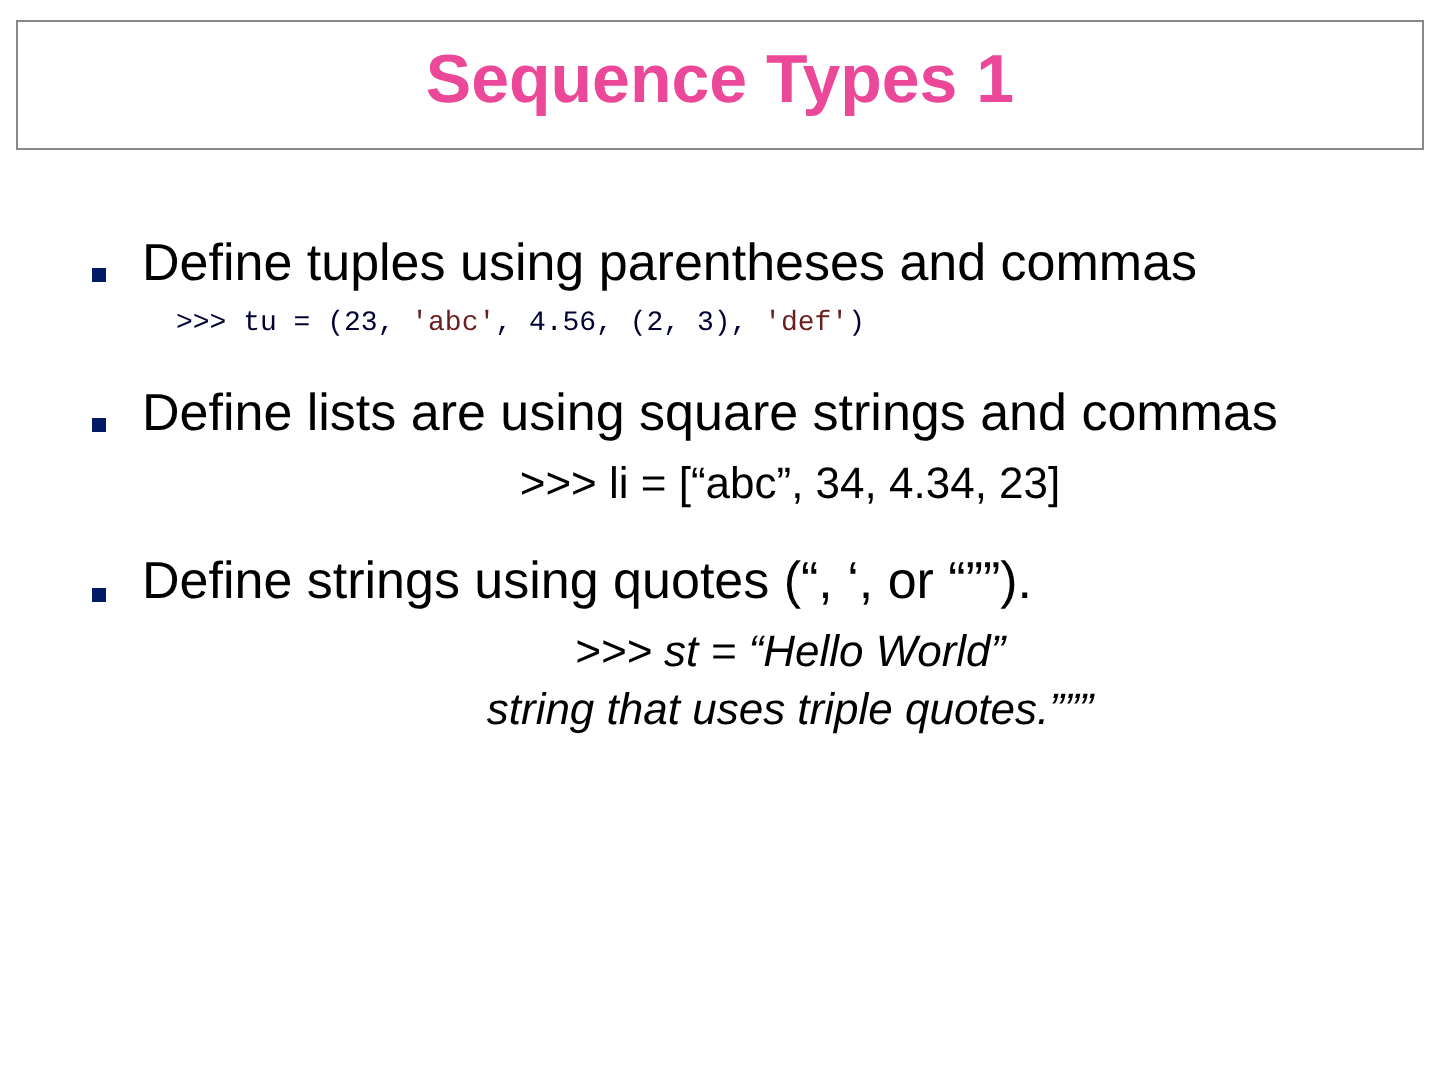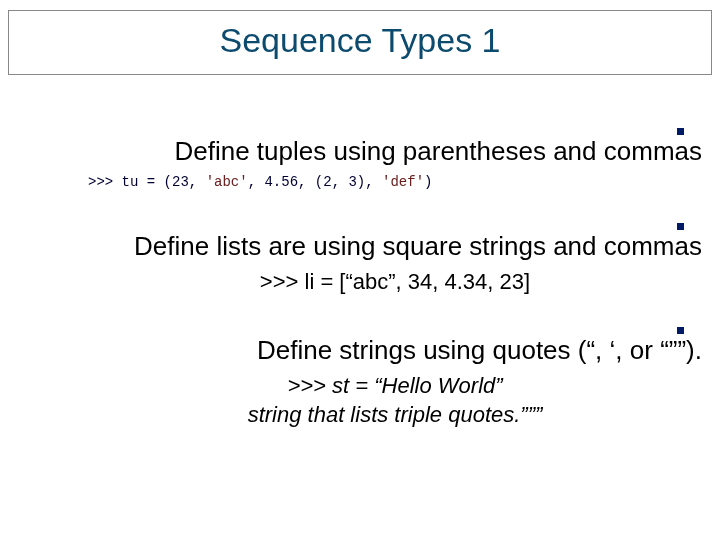--- a/index.html
+++ b/index.html
@@ -15,31 +15,30 @@
       padding: 10px 8px 0 8px;
     }
     .title-box {
       border: 1px solid #888888;
       padding: 10px 0 14px 0;
       text-align: center;
       margin-bottom: 40px;
     }
     .title {
       font-size: 34px;
-      font-weight: normal;
-      color: #0c4a6e;
+      font-weight: bold;
+      color: #ec4899;
     }
     .content {
       padding: 0 10px;
     }
     .bullet-item {
       display: flex;
-      align-items: flex-end;
+      align-items: center;
       margin-bottom: 4px;
-      flex-direction: column;
     }
     .bullet {
       width: 7px;
       height: 7px;
       background: #001a66;
       margin-top: 13px;
       margin-left: 28px;
       margin-right: 18px;
       flex-shrink: 0;
     }
@@ -96,16 +95,16 @@
   <div class="sub-block">
     <div class="sub-line">&gt;&gt;&gt; li = [“abc”, 34, 4.34, 23]</div>
   </div>
 
   <div class="bullet-item">
     <div class="bullet"></div>
     <div class="bullet-text">Define strings using quotes (“, ‘, or “””).</div>
   </div>
   <div class="sub-block gap-small">
     <div class="sub-line">&gt;&gt;&gt; st = “Hello World”</div>
-    <div class="sub-line">string that lists triple quotes.”””</div>
+    <div class="sub-line">string that uses triple quotes.”””</div>
   </div>
 
 </div>
 
 </body></html>

